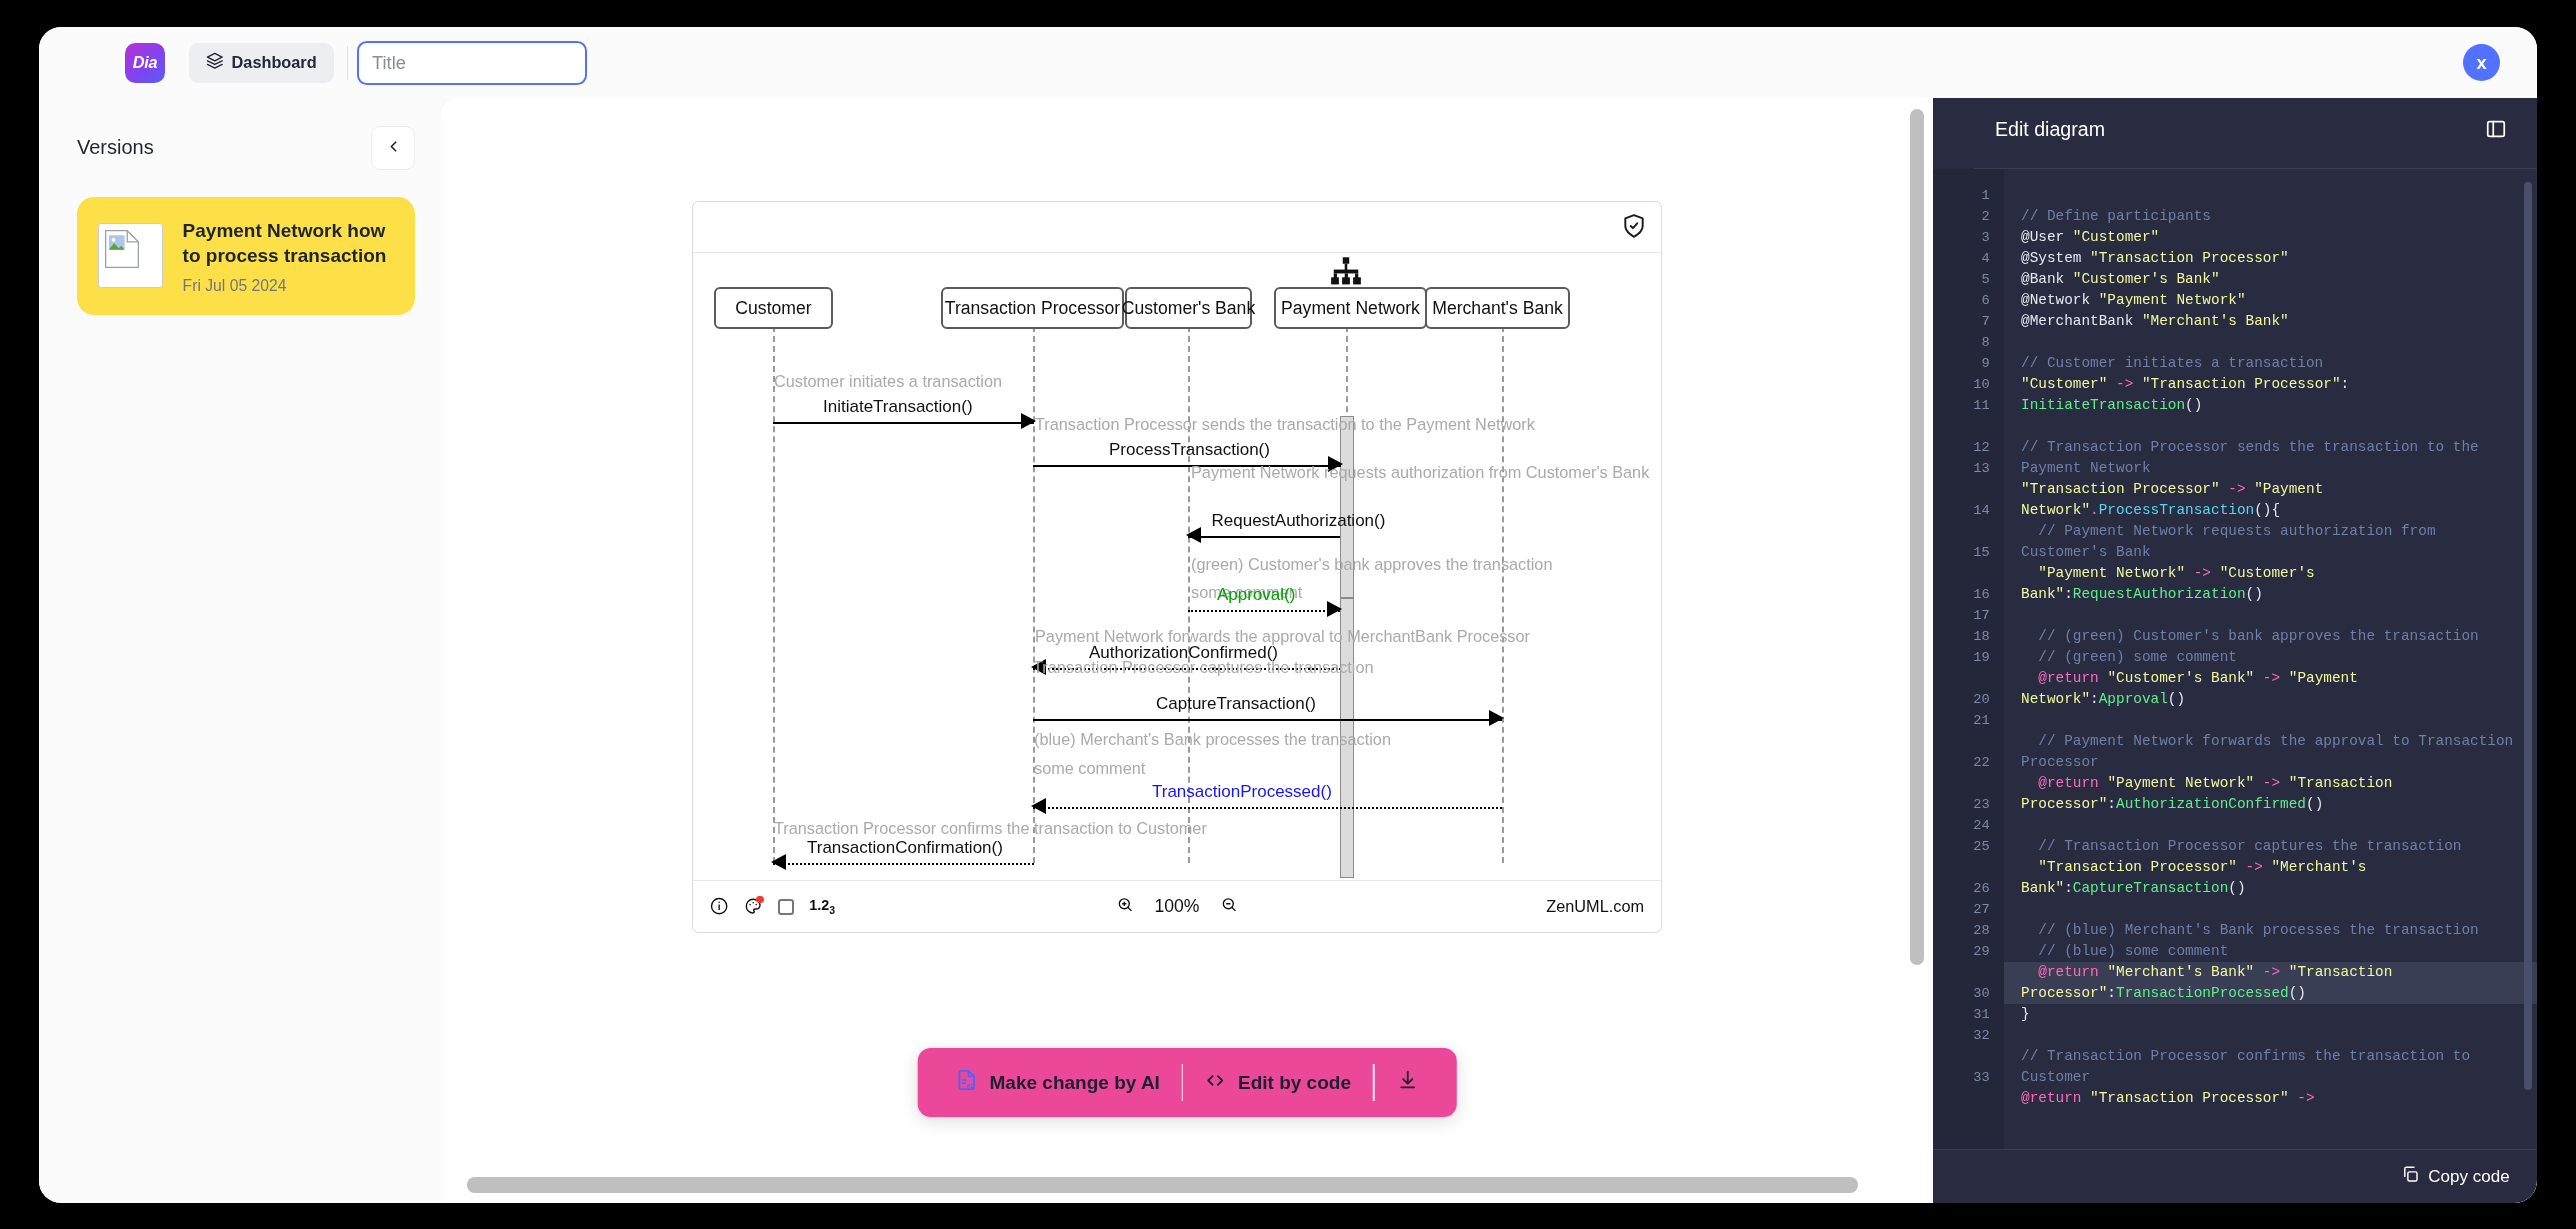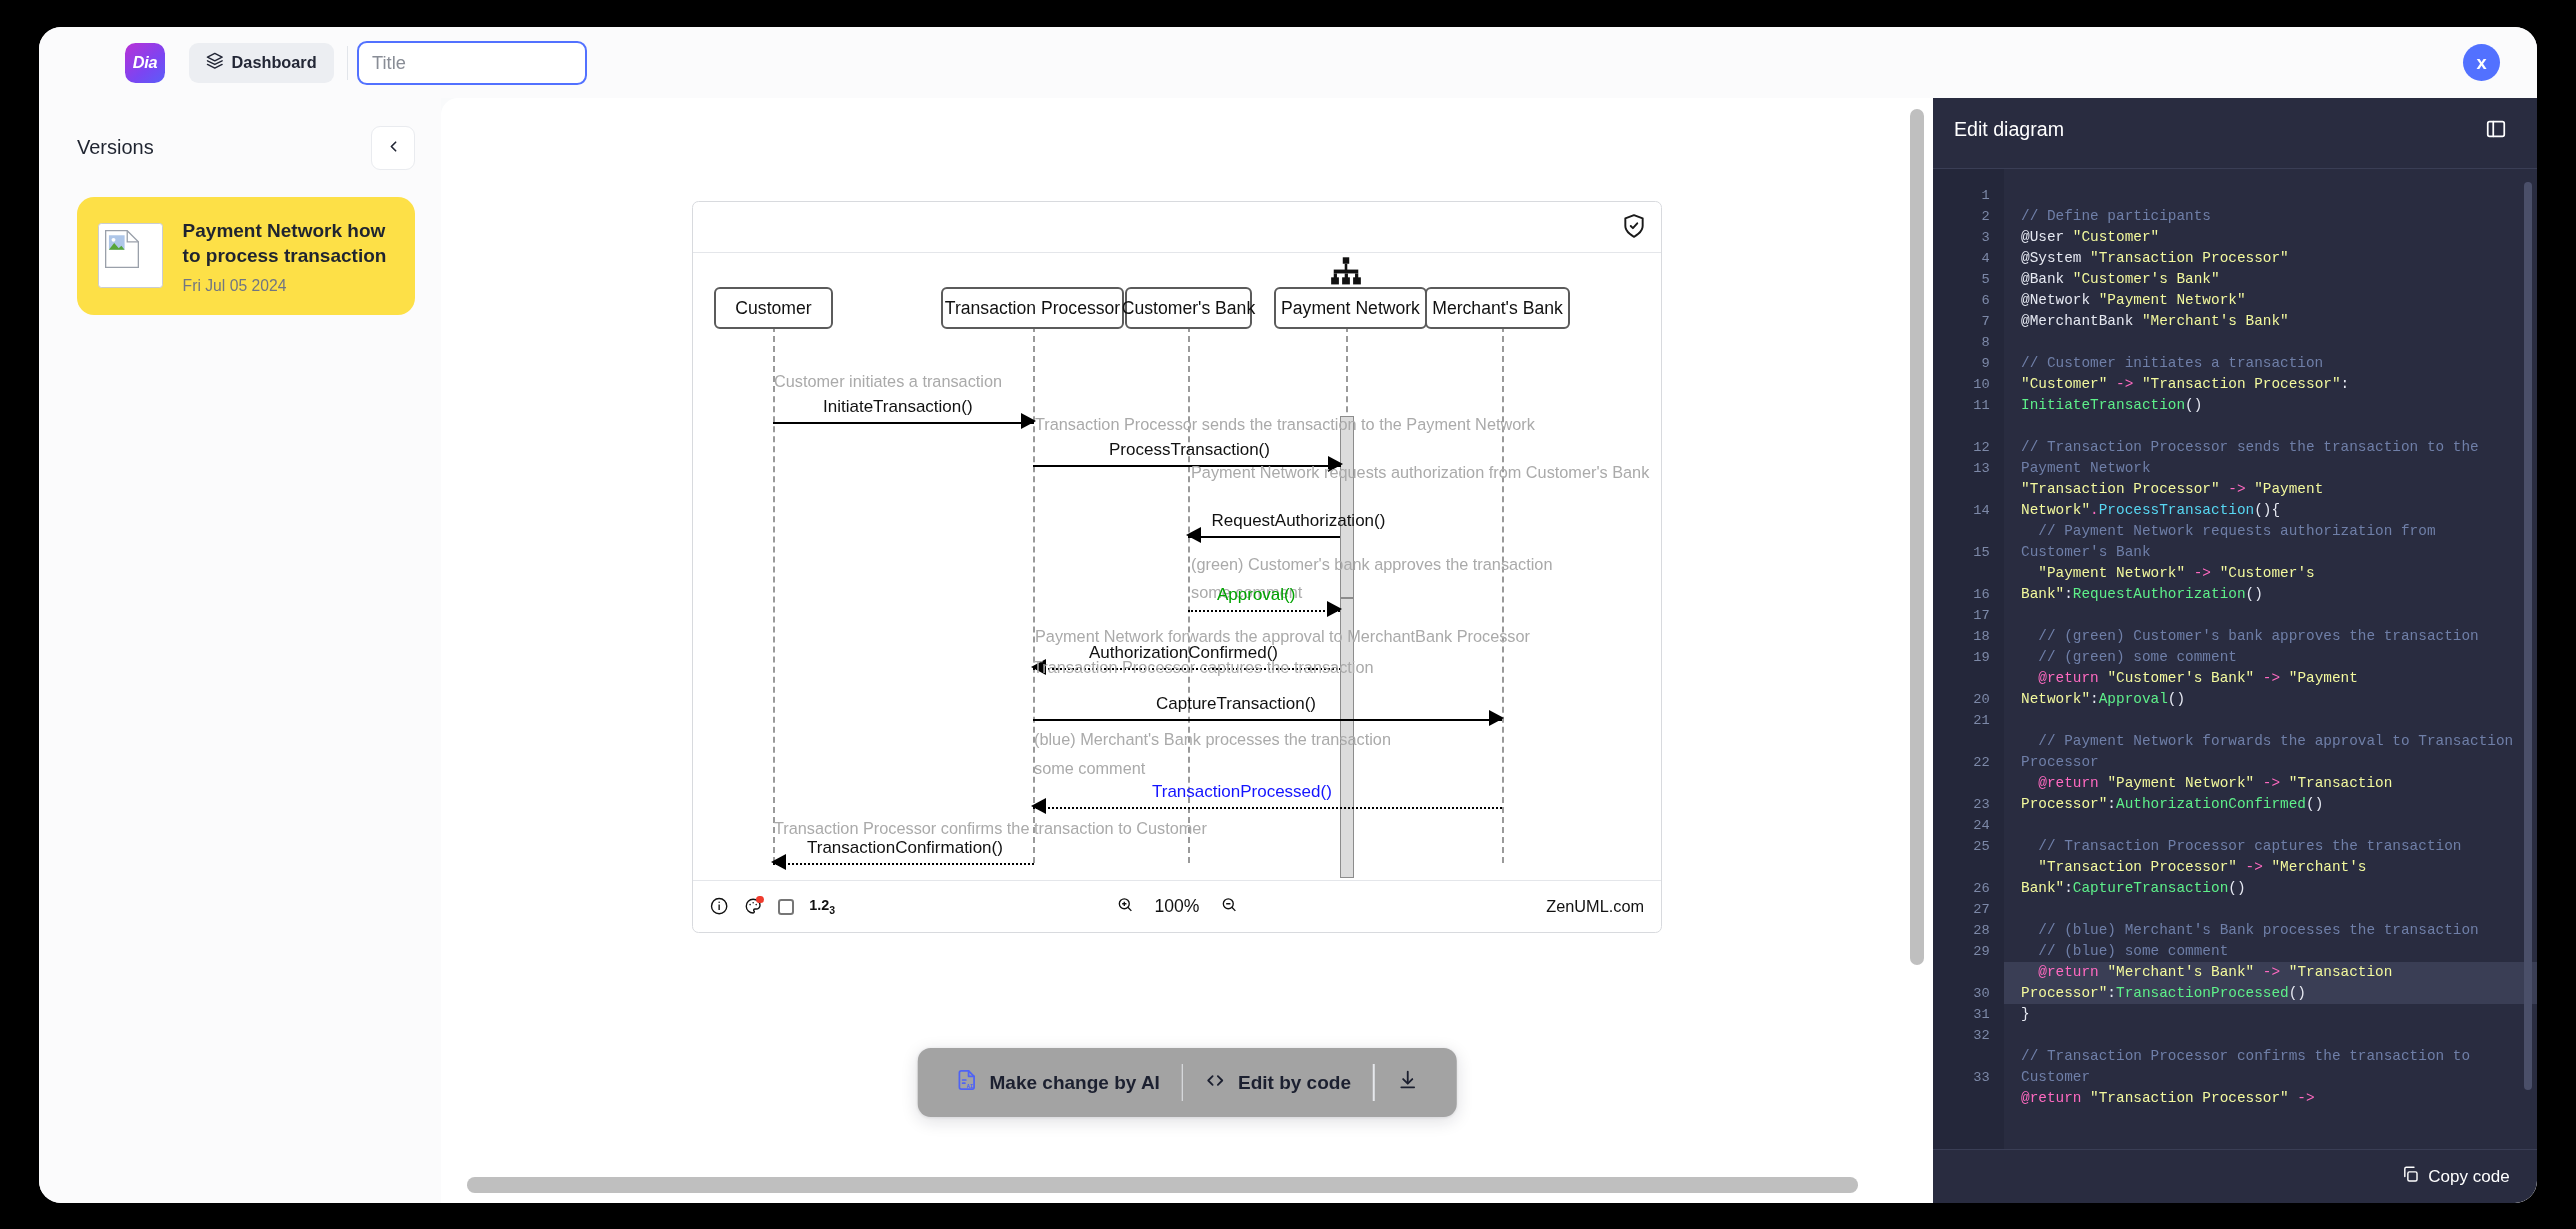--- a/index.html
+++ b/index.html
@@ -210,21 +210,21 @@
   }
   .ft-brand {
     margin-left: auto; font-size: 16.3px; color: #111;
   }
 
   
   .action-bar {
     position: absolute; left: 50%; transform: translateX(-50%);
     bottom: 86px;
     height: 69px;
-    background: #a3a3a3; border-radius: 13px;
+    background: #ec4899; border-radius: 13px;
     box-shadow: 0 3.9px 17px rgba(20,24,40,.14), 0 0.7px 2.6px rgba(20,24,40,.08);
     display: flex; align-items: center;
     padding: 0 16px;
   }
   .ab-item {
     display: flex; align-items: center; gap: 11.8px;
     padding: 0 22px; height: 100%;
     font-size: 19px; font-weight: 700; color: #1c2030;
     cursor: pointer; white-space: nowrap;
   }
@@ -248,20 +248,21 @@
     background: #292c40;
     border-radius: 0 0 22px 0;
     display: flex; flex-direction: column;
   }
   .ed-head {
     height: 71px;
     display: flex; align-items: center; justify-content: space-between;
     padding: 0 30px 8px 21px;
     border-bottom: 1.3px solid #3a3e55;
     flex: 0 0 auto;
+    margin-left: 41px;
   }
   .ed-title { font-size: 19.6px; color: #fff; }
   .ed-panel-btn { cursor: pointer; display: flex; }
   .ed-code-area {
     flex: 1 1 auto; position: relative; overflow: hidden;
     display: flex;
   }
   .gutter {
     width: 71px; flex: 0 0 auto;
     background: #24273a;

